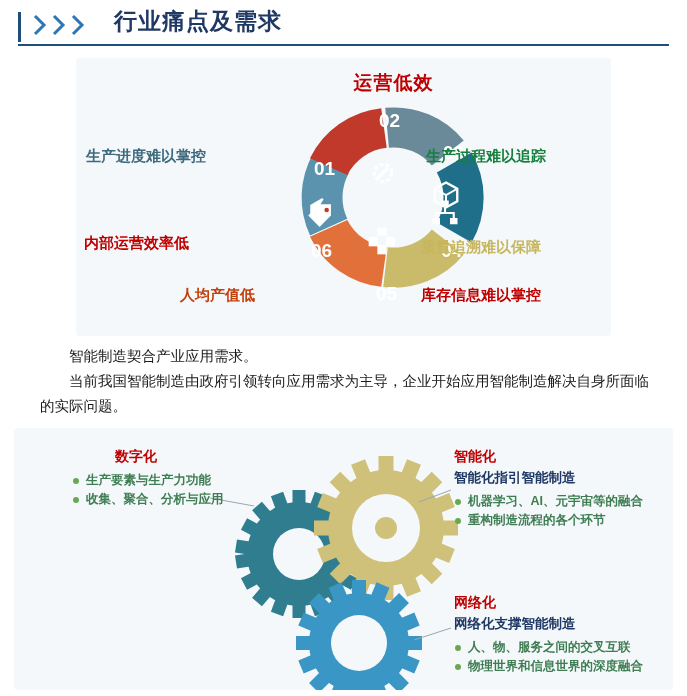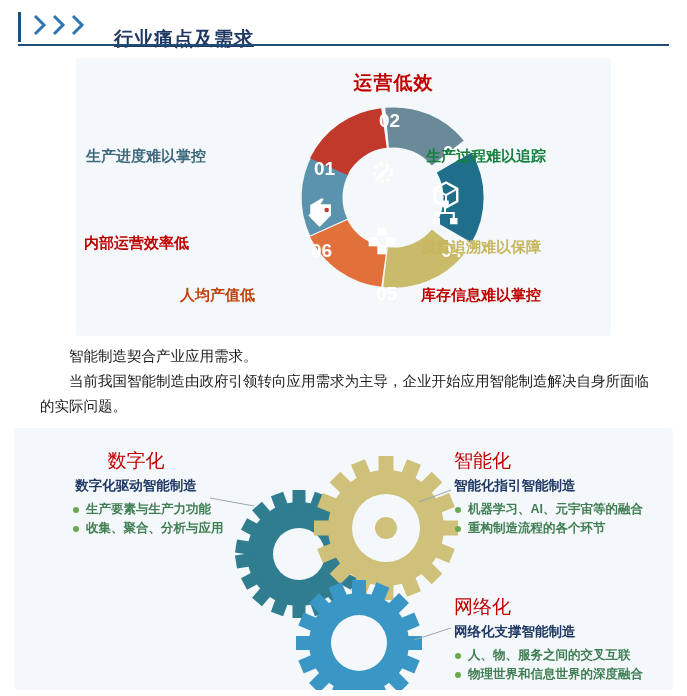--- a/index.html
+++ b/index.html
@@ -23,24 +23,23 @@
   .header-left-bar{
     position:absolute;left:0;top:6px;width:3px;height:30px;background:#1f4e79;
   }
   .chevrons{
     position:absolute;left:14px;top:6px;display:flex;gap:3px;align-items:center;
   }
   .chev{
     width:16px;height:26px;
   }
   .header-title{
-    position:absolute;left:96px;top:20px;
-    font-size:19px;font-weight:bold;color:#1f3864;
+    position:absolute;left:96px;top:0;
+    font-size:23px;font-weight:bold;color:#1f3864;
     letter-spacing:1px;
-    text-decoration:underline;
   }
 
   
   .donut-panel{
     position:absolute;left:76px;top:58px;width:535px;height:278px;
     background:#f4f8fb;border-radius:4px;
   }
   .donut-wrap{
     position:absolute;left:190px;top:12px;width:255px;height:255px;
   }
@@ -80,21 +79,21 @@
   .para .ind{text-indent:2em;}
 
   
   .bottom-panel{
     position:absolute;left:14px;top:428px;width:659px;height:262px;
     background:#f4f8fb;border-radius:4px;
   }
   .gears{position:absolute;left:0;top:0;width:659px;height:262px;}
 
   .blk{position:absolute;}
-  .blk-title{font-size:19px;font-weight:normal;color:#c00000;}
+  .blk-title{font-size:14px;font-weight:bold;color:#c00000;}
   .blk-sub{font-size:13.5px;font-weight:bold;color:#1f3864;margin-top:3px;}
   .blk ul{margin:5px 0 0 0;padding:0;list-style:none;}
   .blk li{
     font-size:12.5px;color:#3f7d52;font-weight:bold;line-height:19px;
     padding-left:14px;position:relative;
   }
   .blk li:before{
     content:"";position:absolute;left:1px;top:7px;
     width:6px;height:6px;border-radius:50%;background:#6aa84f;
   }
@@ -282,21 +281,20 @@
         <circle cx="0" cy="0" r="28" fill="#f4f8fb"></circle>
       </g>
 
       <path d="M196 70 L240 78" stroke="#9aa7b0" stroke-width="1" fill="none"></path>
       <path d="M437 62 L405 74" stroke="#9aa7b0" stroke-width="1" fill="none"></path>
       <path d="M437 200 L400 212" stroke="#9aa7b0" stroke-width="1" fill="none"></path>
     </svg>
 
     <div class="blk blk-digital">
       <div class="blk-title">数字化</div>
-      <div class="blk-sub">数字化驱动智能制造</div>
       <ul>
         <li>生产要素与生产力功能</li>
         <li>收集、聚合、分析与应用</li>
       </ul>
     </div>
 
     <div class="blk blk-intel">
       <div class="blk-title">智能化</div>
       <div class="blk-sub">智能化指引智能制造</div>
       <ul>

